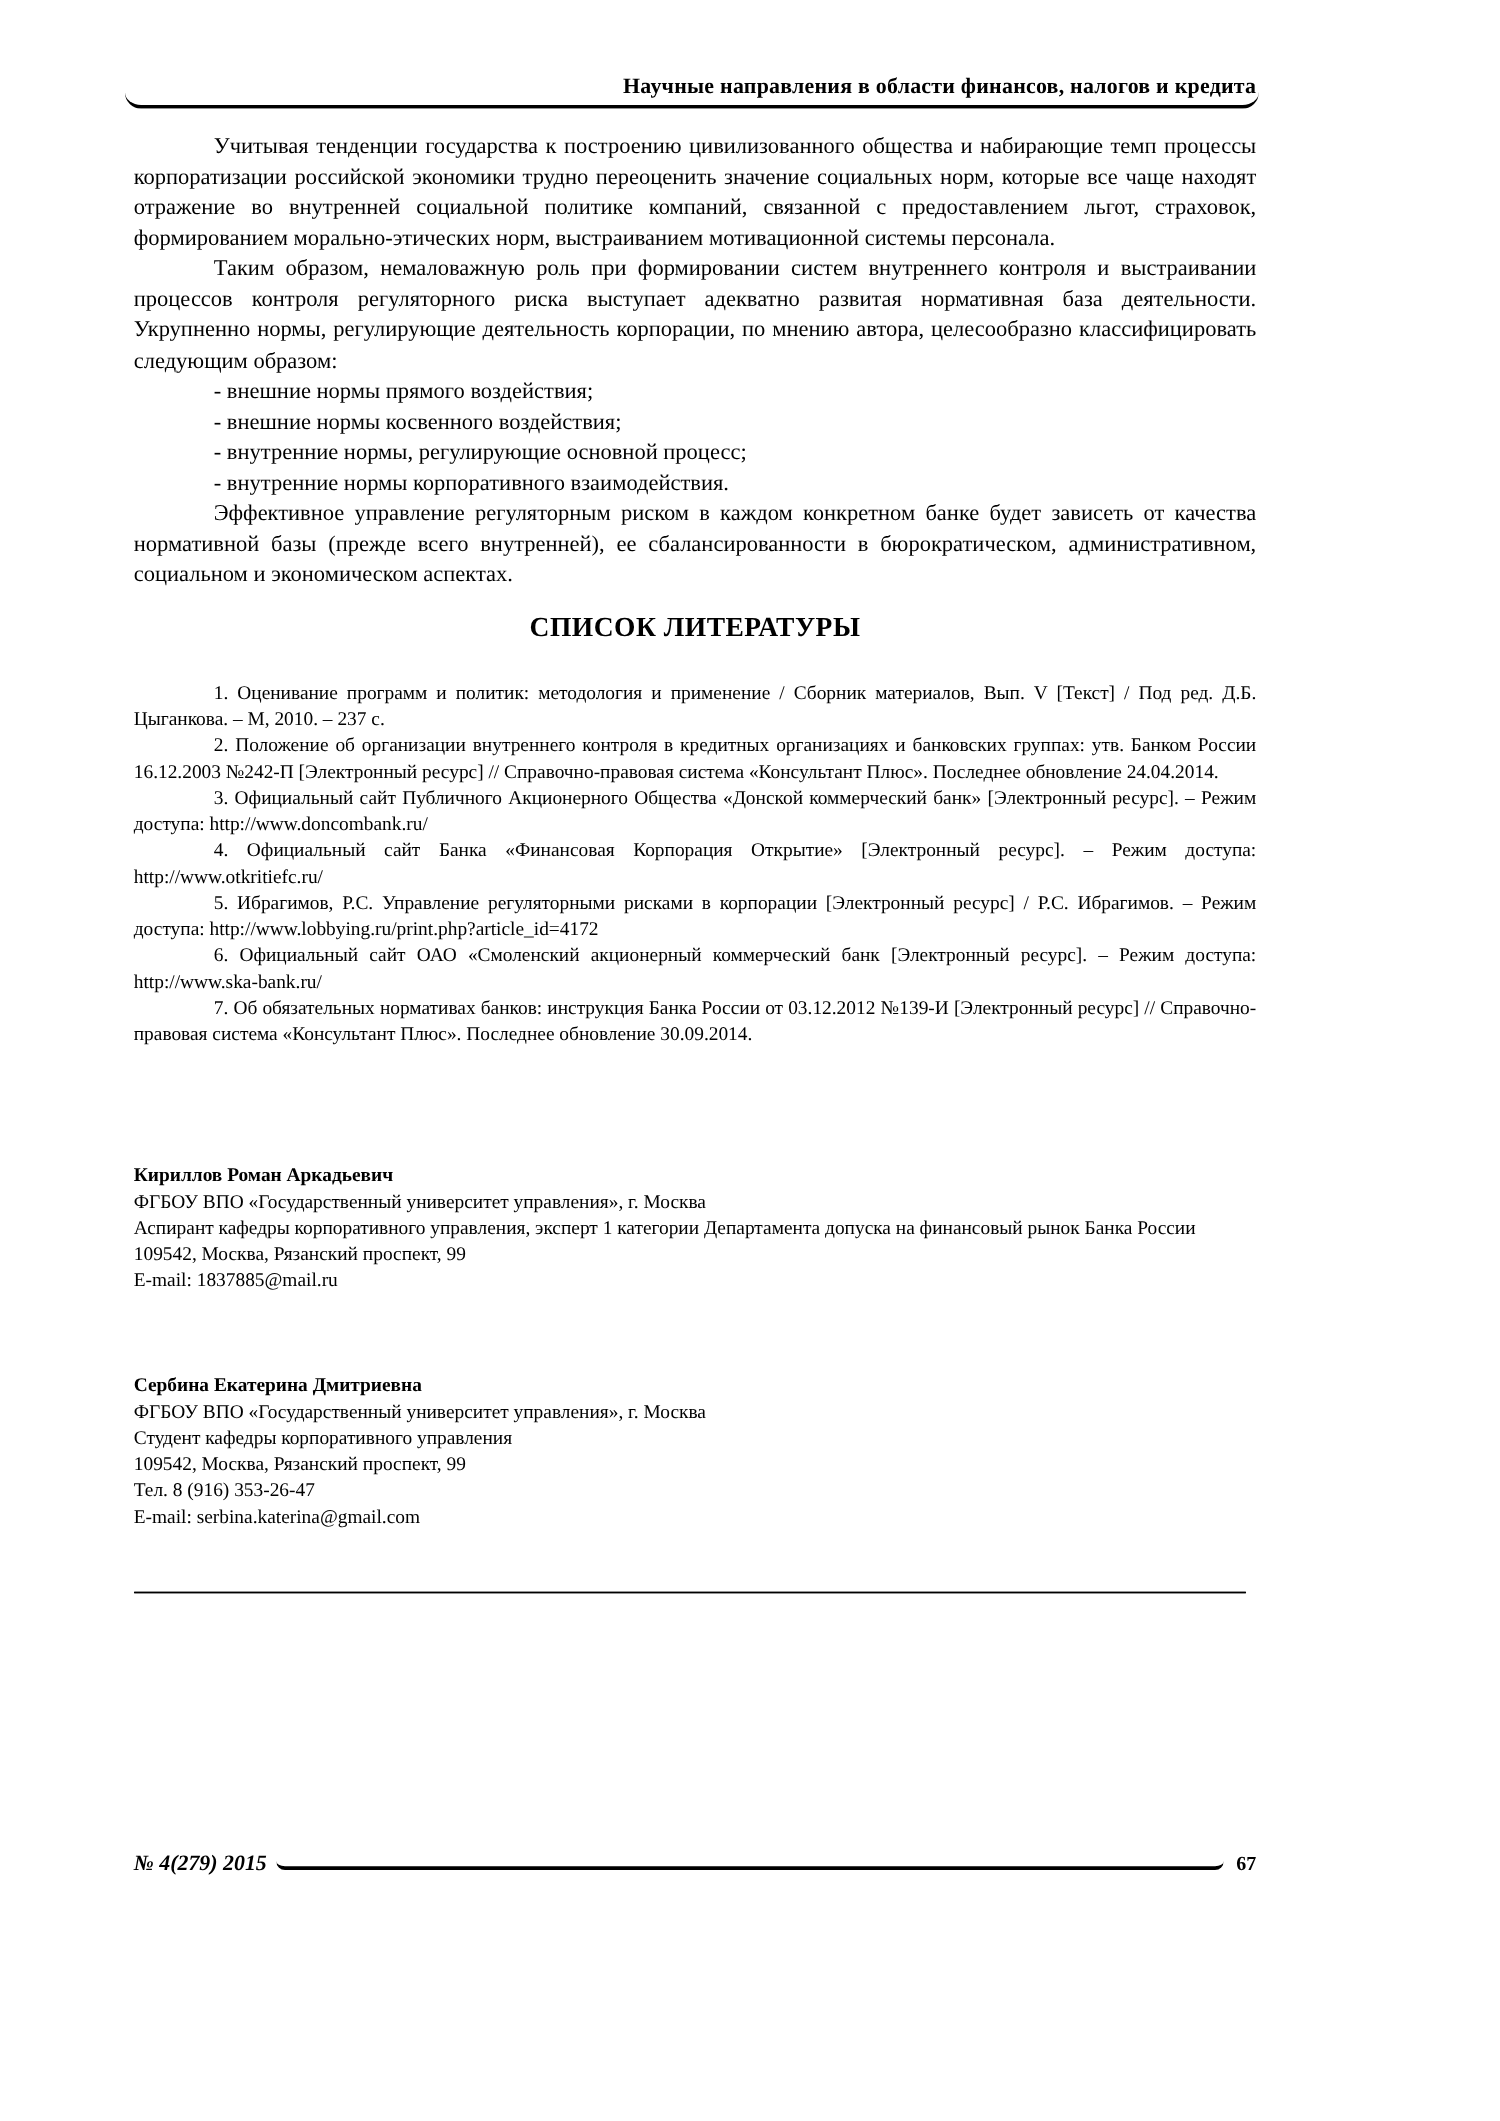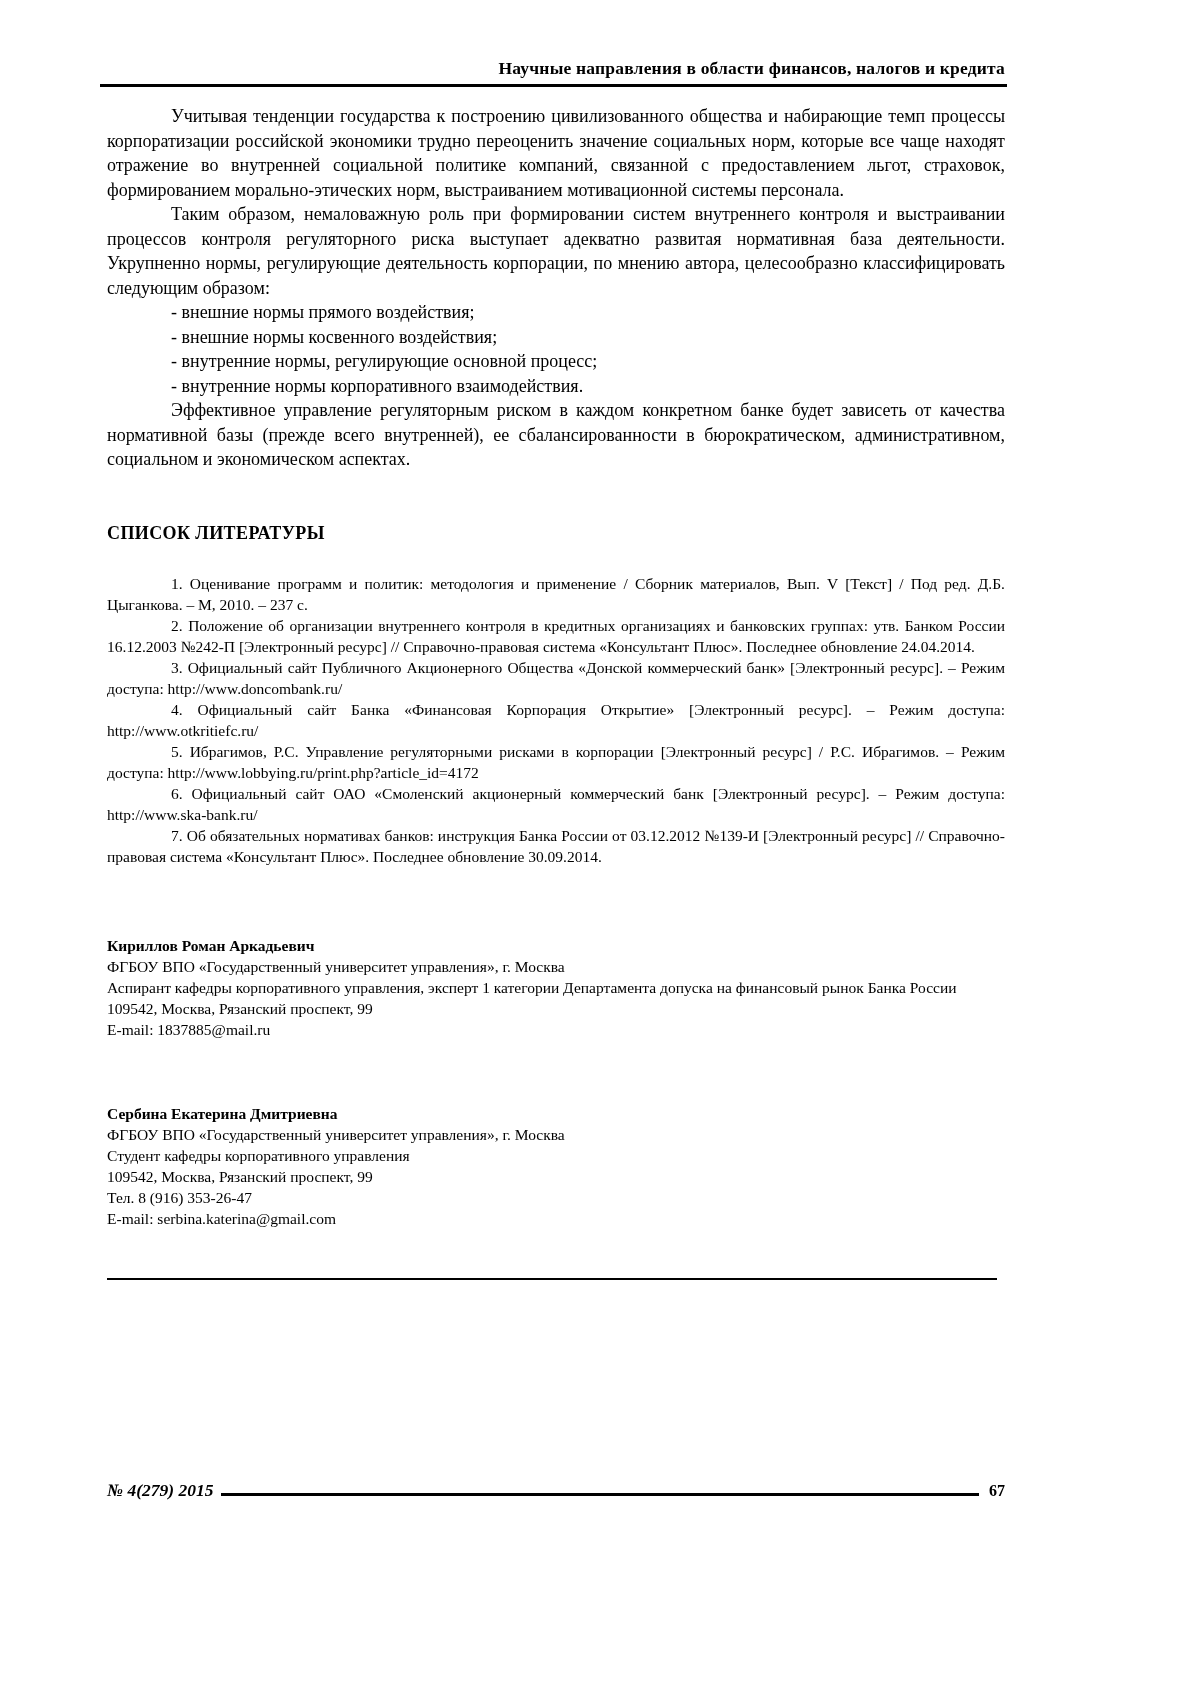--- a/index.html
+++ b/index.html
@@ -1,16 +1,16 @@
 <!DOCTYPE html>
 <html lang="ru"><head>
 <meta charset="utf-8">
 <title>Журнальная страница</title>
 <style>
-  * { margin: 0; padding: 0; box-sizing: border-box; }
+  * { margin: 0; padding: 0; box-sizing: border-box; border-radius: 13px; }
   html, body { background: #ffffff; }
   .page {
     position: relative;
     width: 1200px;
     height: 1697px;
     background: #ffffff;
     color: #000000;
     font-family: "Liberation Serif", "DejaVu Serif", serif;
     overflow: hidden;
   }
@@ -40,38 +40,38 @@
     line-height: 24.5px;
     text-align: justify;
     text-indent: 64px;
   }
   .list-item {
     font-size: 18px;
     line-height: 24.5px;
     text-indent: 64px;
   }
   .refs-heading {
-    margin-top: 51px;
-    text-align: left;
-    font-size: 18px;
+    margin-top: 17px;
+    text-align: center;
+    font-size: 22px;
     font-weight: bold;
     letter-spacing: 0.4px;
   }
   .refs { margin-top: 29px; }
   .ref {
     font-size: 15.5px;
     line-height: 21px;
     text-align: justify;
     text-indent: 64px;
   }
   .author {
     font-size: 15.5px;
     line-height: 21px;
   }
-  .author-1 { margin-top: 68px; }
+  .author-1 { margin-top: 92px; }
   .author-2 { margin-top: 63px; }
   .author-name { font-weight: bold; }
   .divider {
     margin-top: 49px;
     width: 890px;
     border-top: 2.5px solid #000;
   }
   .page-footer {
     position: absolute;
     left: 107px;

